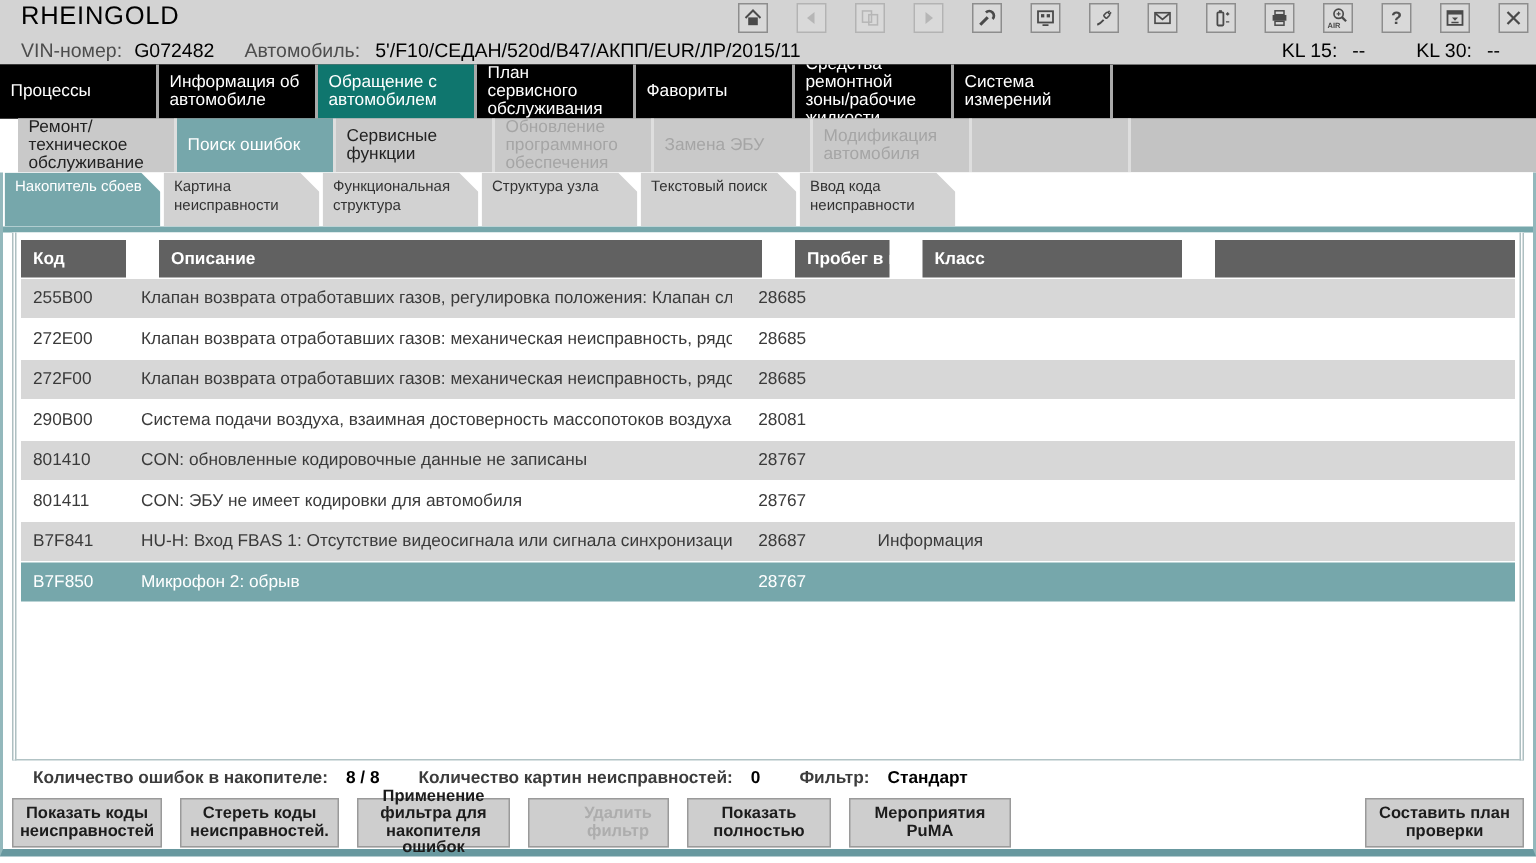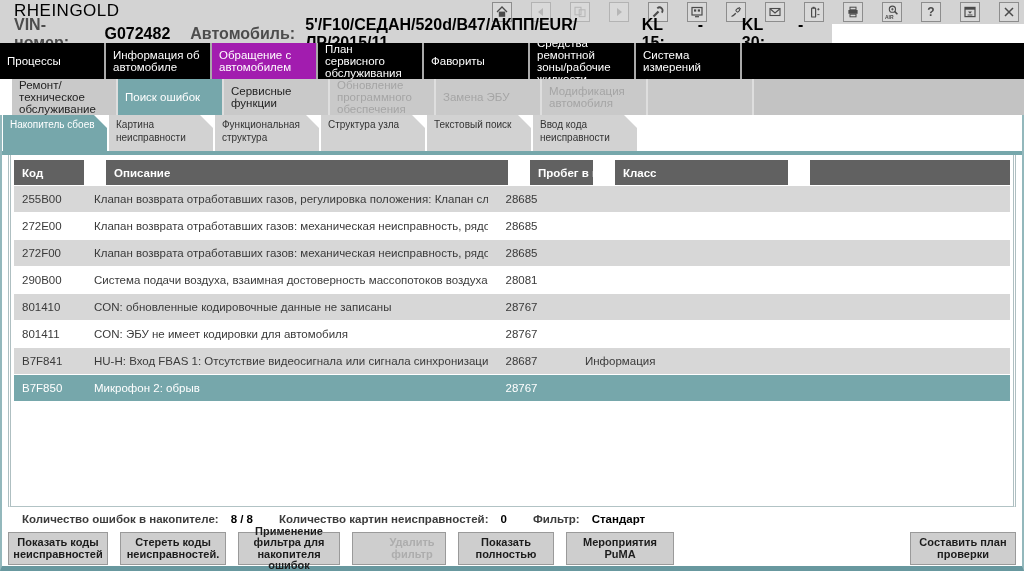--- a/index.html
+++ b/index.html
@@ -10,33 +10,33 @@
   
   .titlebar { position:absolute; top:0; left:0; width:1024px; height:24px; background:#d3d3d3; }
   .app-title { position:absolute; left:14px; top:1px; font-size:17px; font-weight:normal; color:#000; letter-spacing:.5px; }
   .toolbar { position:absolute; right:5px; top:2px; display:flex; gap:19px; }
   .tbtn { width:20px; height:20px; background:#d9d9d9; border:1px solid #8d8d8d; color:#4a4a4a;
     display:flex; align-items:center; justify-content:center; padding:0; cursor:default; }
   .tbtn.dis { border-color:#b3b3b3; color:#b6b6b6; }
   .tbtn svg { display:block; }
 
   
-  .vinbar { position:absolute; top:24px; left:0; width:832px; height:19px; background:#d3d3d3;
-    display:flex; align-items:center; font-size:16px; font-weight:bold; }
+  .vinbar { position:absolute; top:24px; left:0; width:1024px; height:19px; background:#d3d3d3;
+    display:flex; align-items:center; font-size:13px; font-weight:normal; }
   .vinbar .lbl { color:#4d4d4d; }
   .vinbar .val { color:#000; }
   .m14{margin-left:14px}.m8{margin-left:8px}.m20{margin-left:20px}.m10{margin-left:10px}.m34{margin-left:34px}
   .spacer { flex:1; }
   .pr24 { margin-right:24px; }
 
   
   .nav1 { position:absolute; top:43px; left:0; width:1024px; height:36px; background:#000; display:flex; }
   .n1tab { width:106px; border-right:2px solid #a9a9a9; background:#000; color:#fff;
     font-size:11.5px; line-height:12px; display:flex; align-items:center; padding:2px 7px; overflow:hidden; }
-  .n1tab.sel { background:#a21caf; }
+  .n1tab.sel { background:#0f766e; }
 
   
   .nav2 { position:absolute; top:79px; left:12px; width:1024px; height:36px; background:#c3c3c3; display:flex; }
   .n2tab { width:106px; border-right:2px solid #dedede; background:#c9c9c9; color:#222;
     font-size:11.5px; line-height:12px; display:flex; align-items:center; padding:2px 7px; overflow:hidden; overflow-wrap:anywhere; }
   .n2tab.sel { background:#76a7ab; color:#fff; }
   .n2tab.dis { color:#a5a5a5; }
 
   
   .frame { position:absolute; top:115px; left:0; width:1024px; height:456px; background:#fff;

